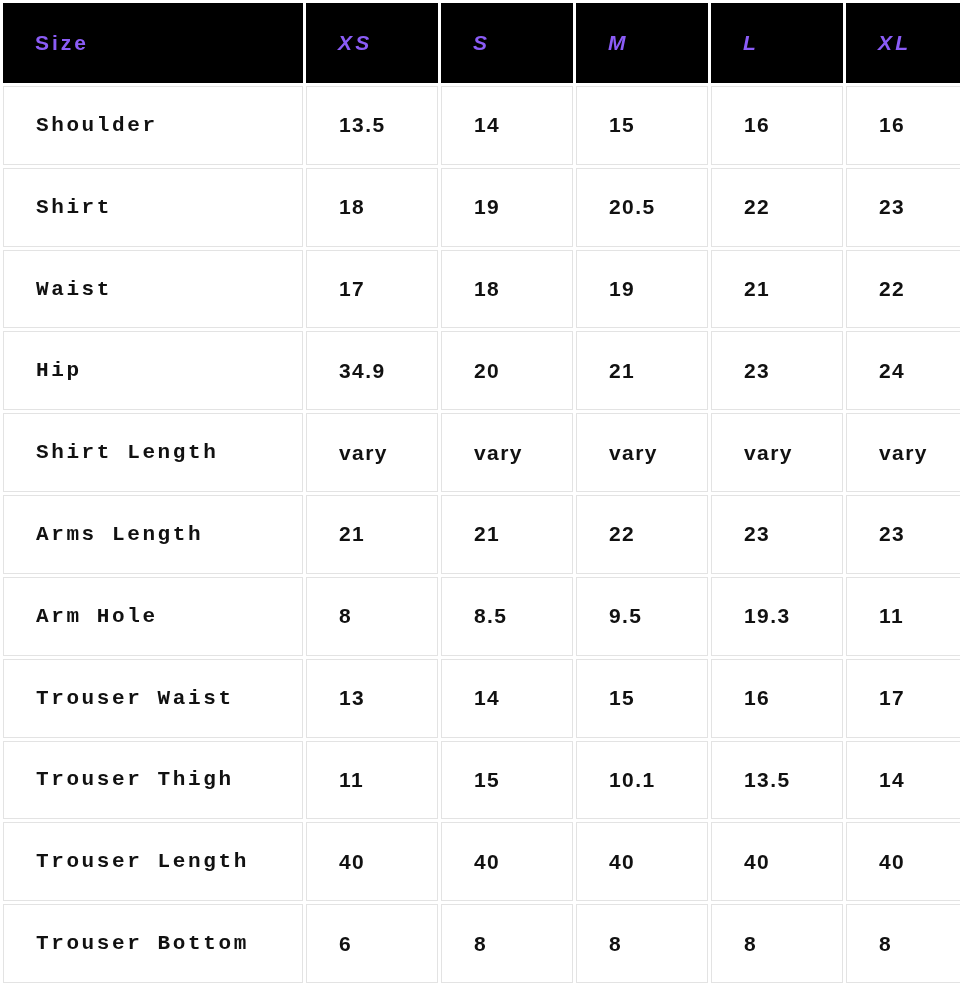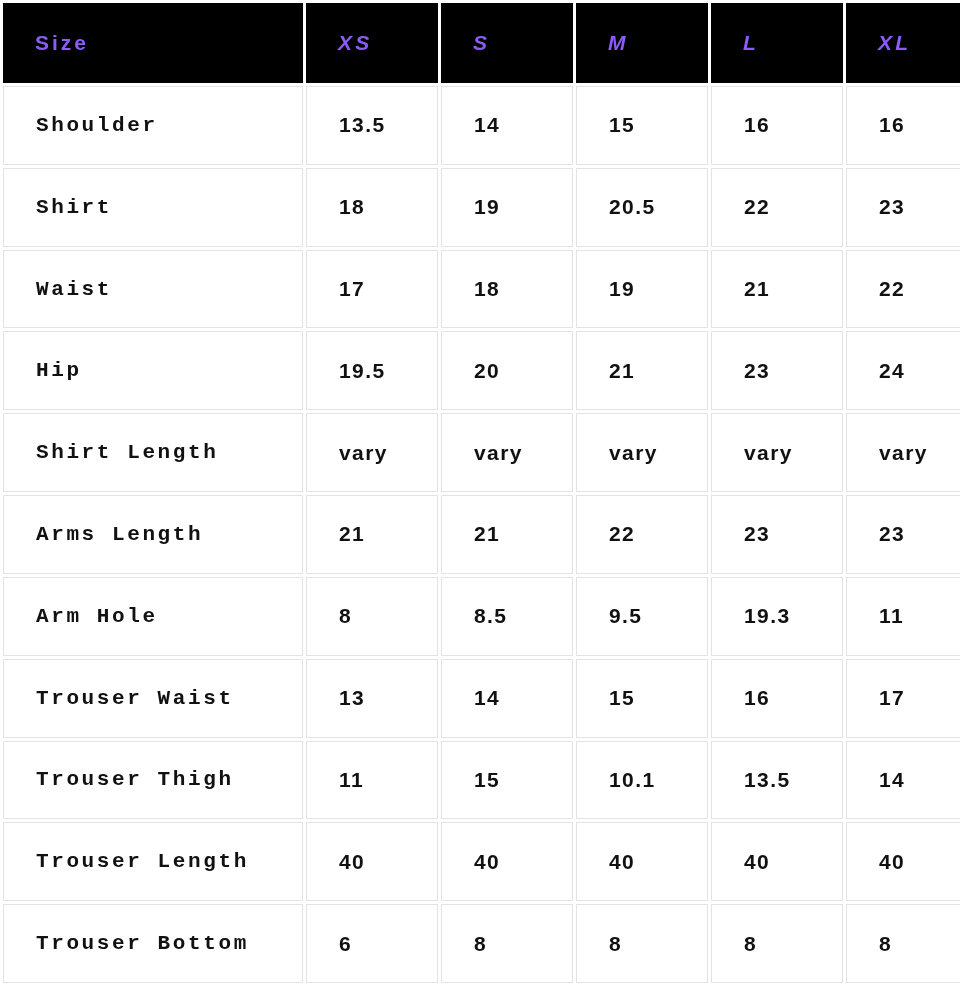--- a/index.html
+++ b/index.html
@@ -103,21 +103,21 @@
     <tr>
       <td class="row-label">Waist</td>
       <td class="value">17</td>
       <td class="value">18</td>
       <td class="value">19</td>
       <td class="value">21</td>
       <td class="value">22</td>
     </tr>
     <tr>
       <td class="row-label">Hip</td>
-      <td class="value">19.5</td>
+      <td class="value">34.9</td>
       <td class="value">20</td>
       <td class="value">21</td>
       <td class="value">23</td>
       <td class="value">24</td>
     </tr>
     <tr>
       <td class="row-label">Shirt Length</td>
       <td class="value">vary</td>
       <td class="value">vary</td>
       <td class="value">vary</td>

